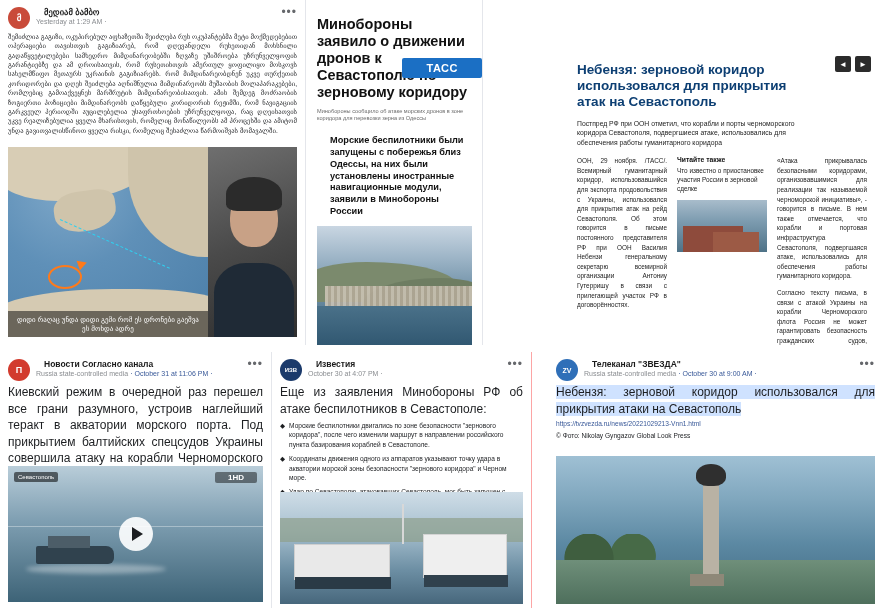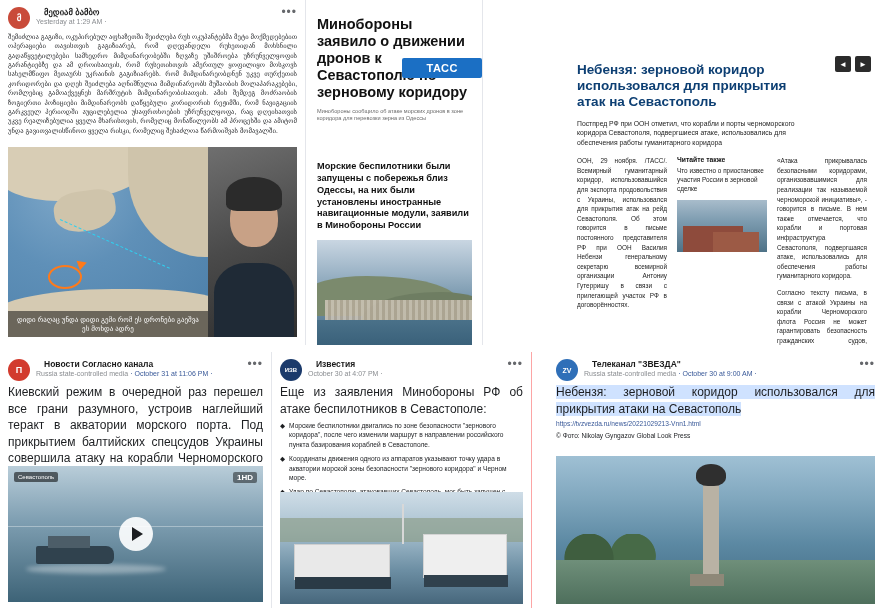--- a/index.html
+++ b/index.html
@@ -185,22 +185,21 @@
     font-size: 5.6px;
     color: #6b6b6b;
     line-height: 1.35;
     padding: 0 10px 8px 10px;
   }
   .ru-lead {
     font-size: 9.2px;
     font-weight: bold;
     line-height: 1.3;
     color: #111;
-    padding: 4px 10px 8px 10px;
-    margin-top: 26px;
+    padding: 4px 10px 8px 23px;
   }
   .ru-photo {
     margin: 0 10px;
     height: 122px;
     background:
       linear-gradient(180deg, #c9d6e2 0%, #9fb6c8 25%, #6c8ea5 55%, #3f5f74 100%);
     position: relative;
     overflow: hidden;
   }
   .ru-photo .coast {
@@ -369,21 +368,21 @@
     padding: 2px 4px;
     border-radius: 2px;
   }
   .tv-logo {
     position: absolute;
     right: 6px; top: 6px;
     background: rgba(0,0,0,.45);
     color: #fff;
     font-size: 8px;
     font-weight: bold;
-    padding: 1px 4px;
+    padding: 1px 13px;
     border-radius: 2px;
   }
 
   .bullets { padding: 0 8px; }
   .bullet {
     display: flex;
     font-size: 6.6px;
     line-height: 1.42;
     color: #1c1e21;
     margin-bottom: 5px;

